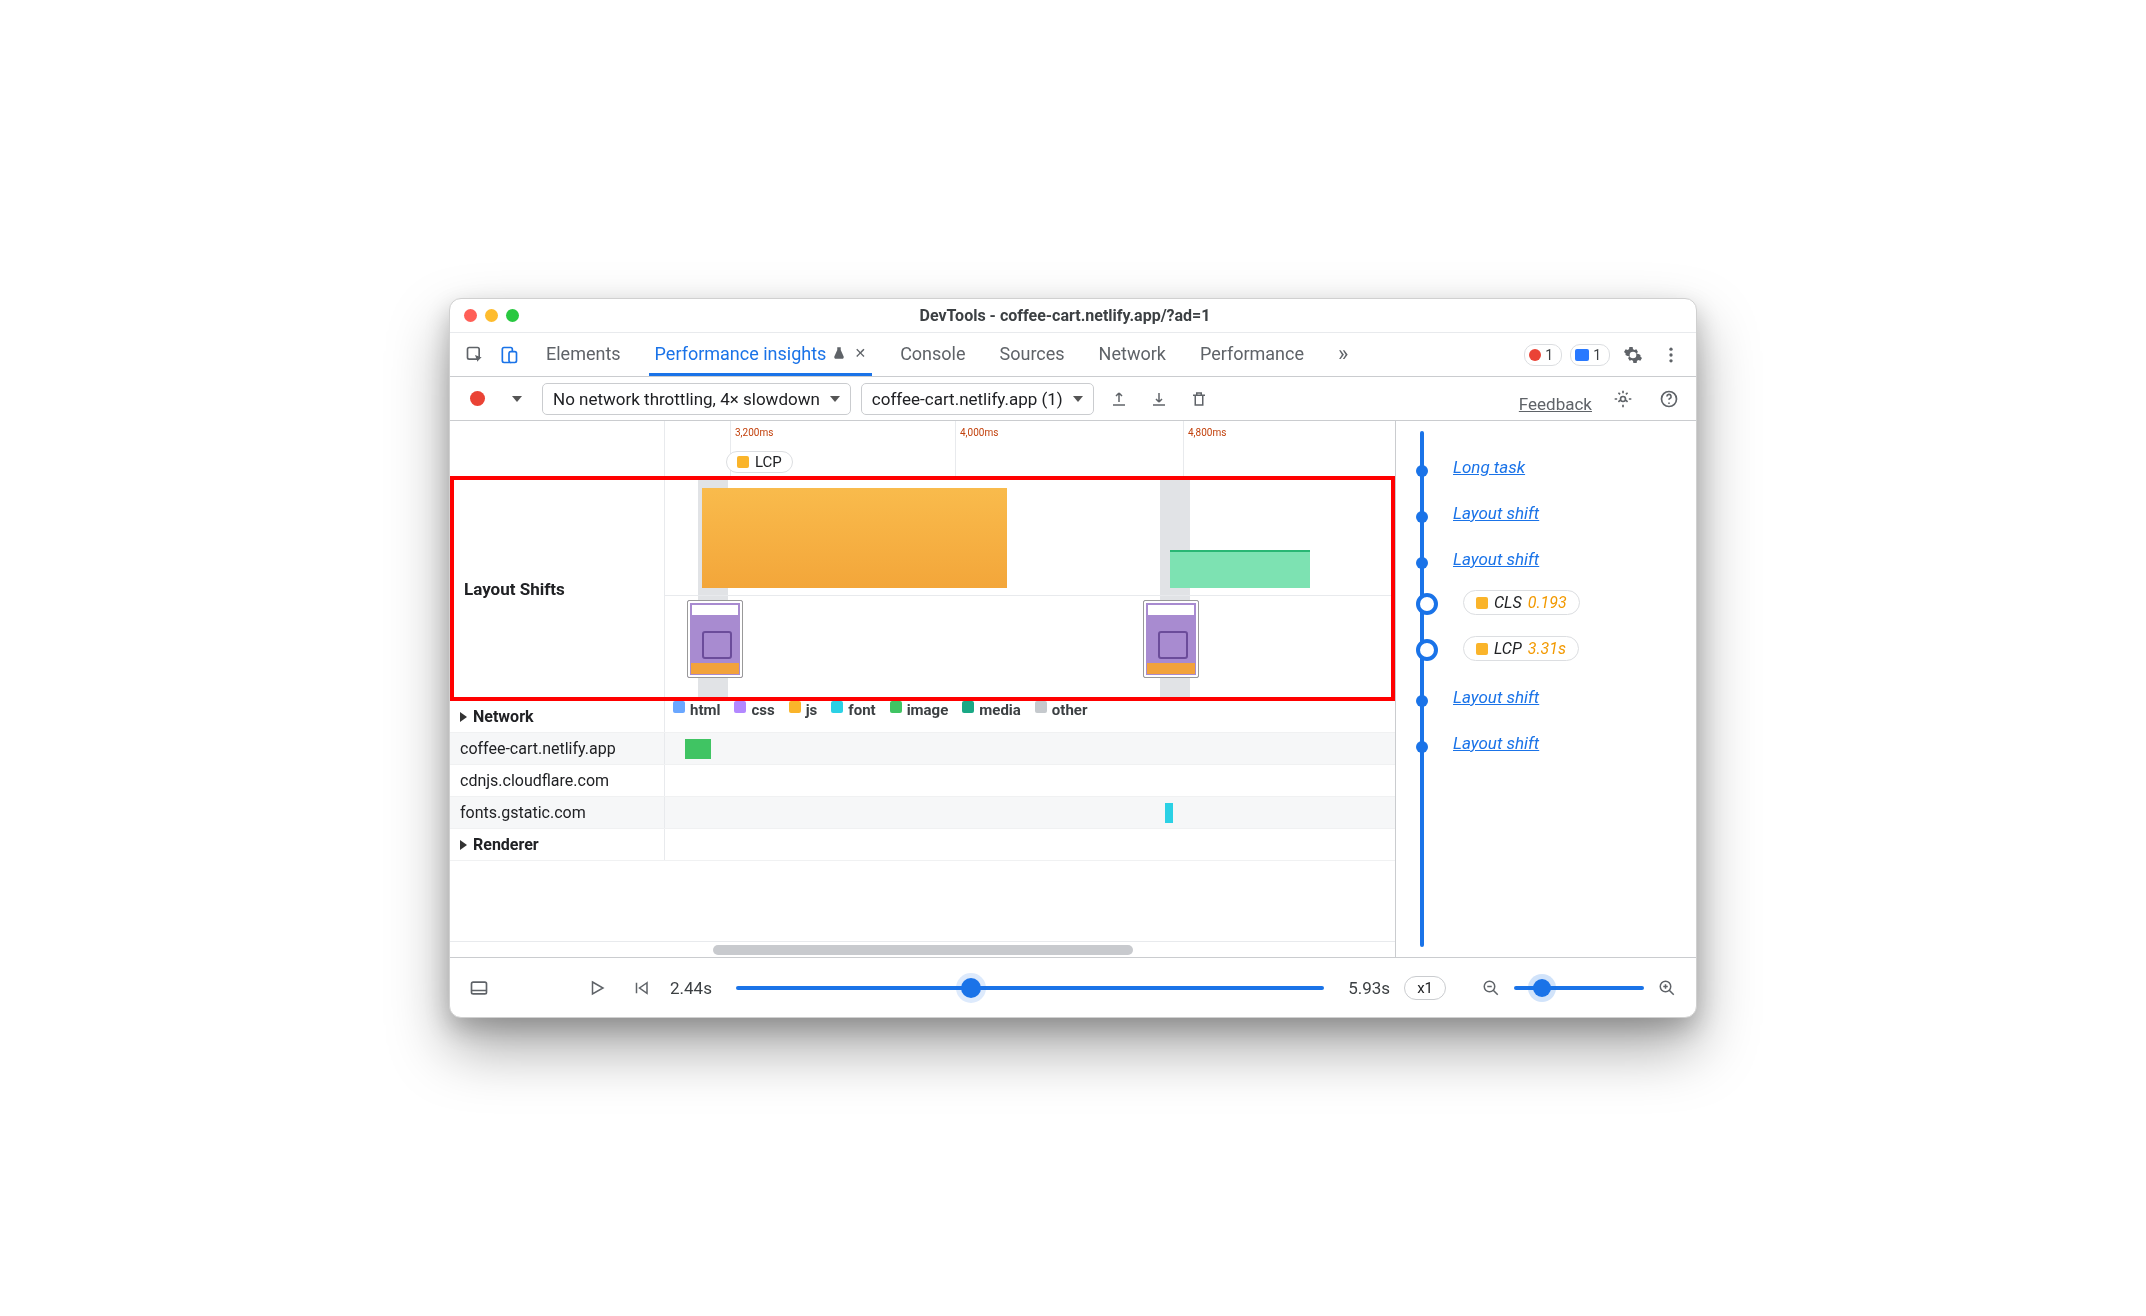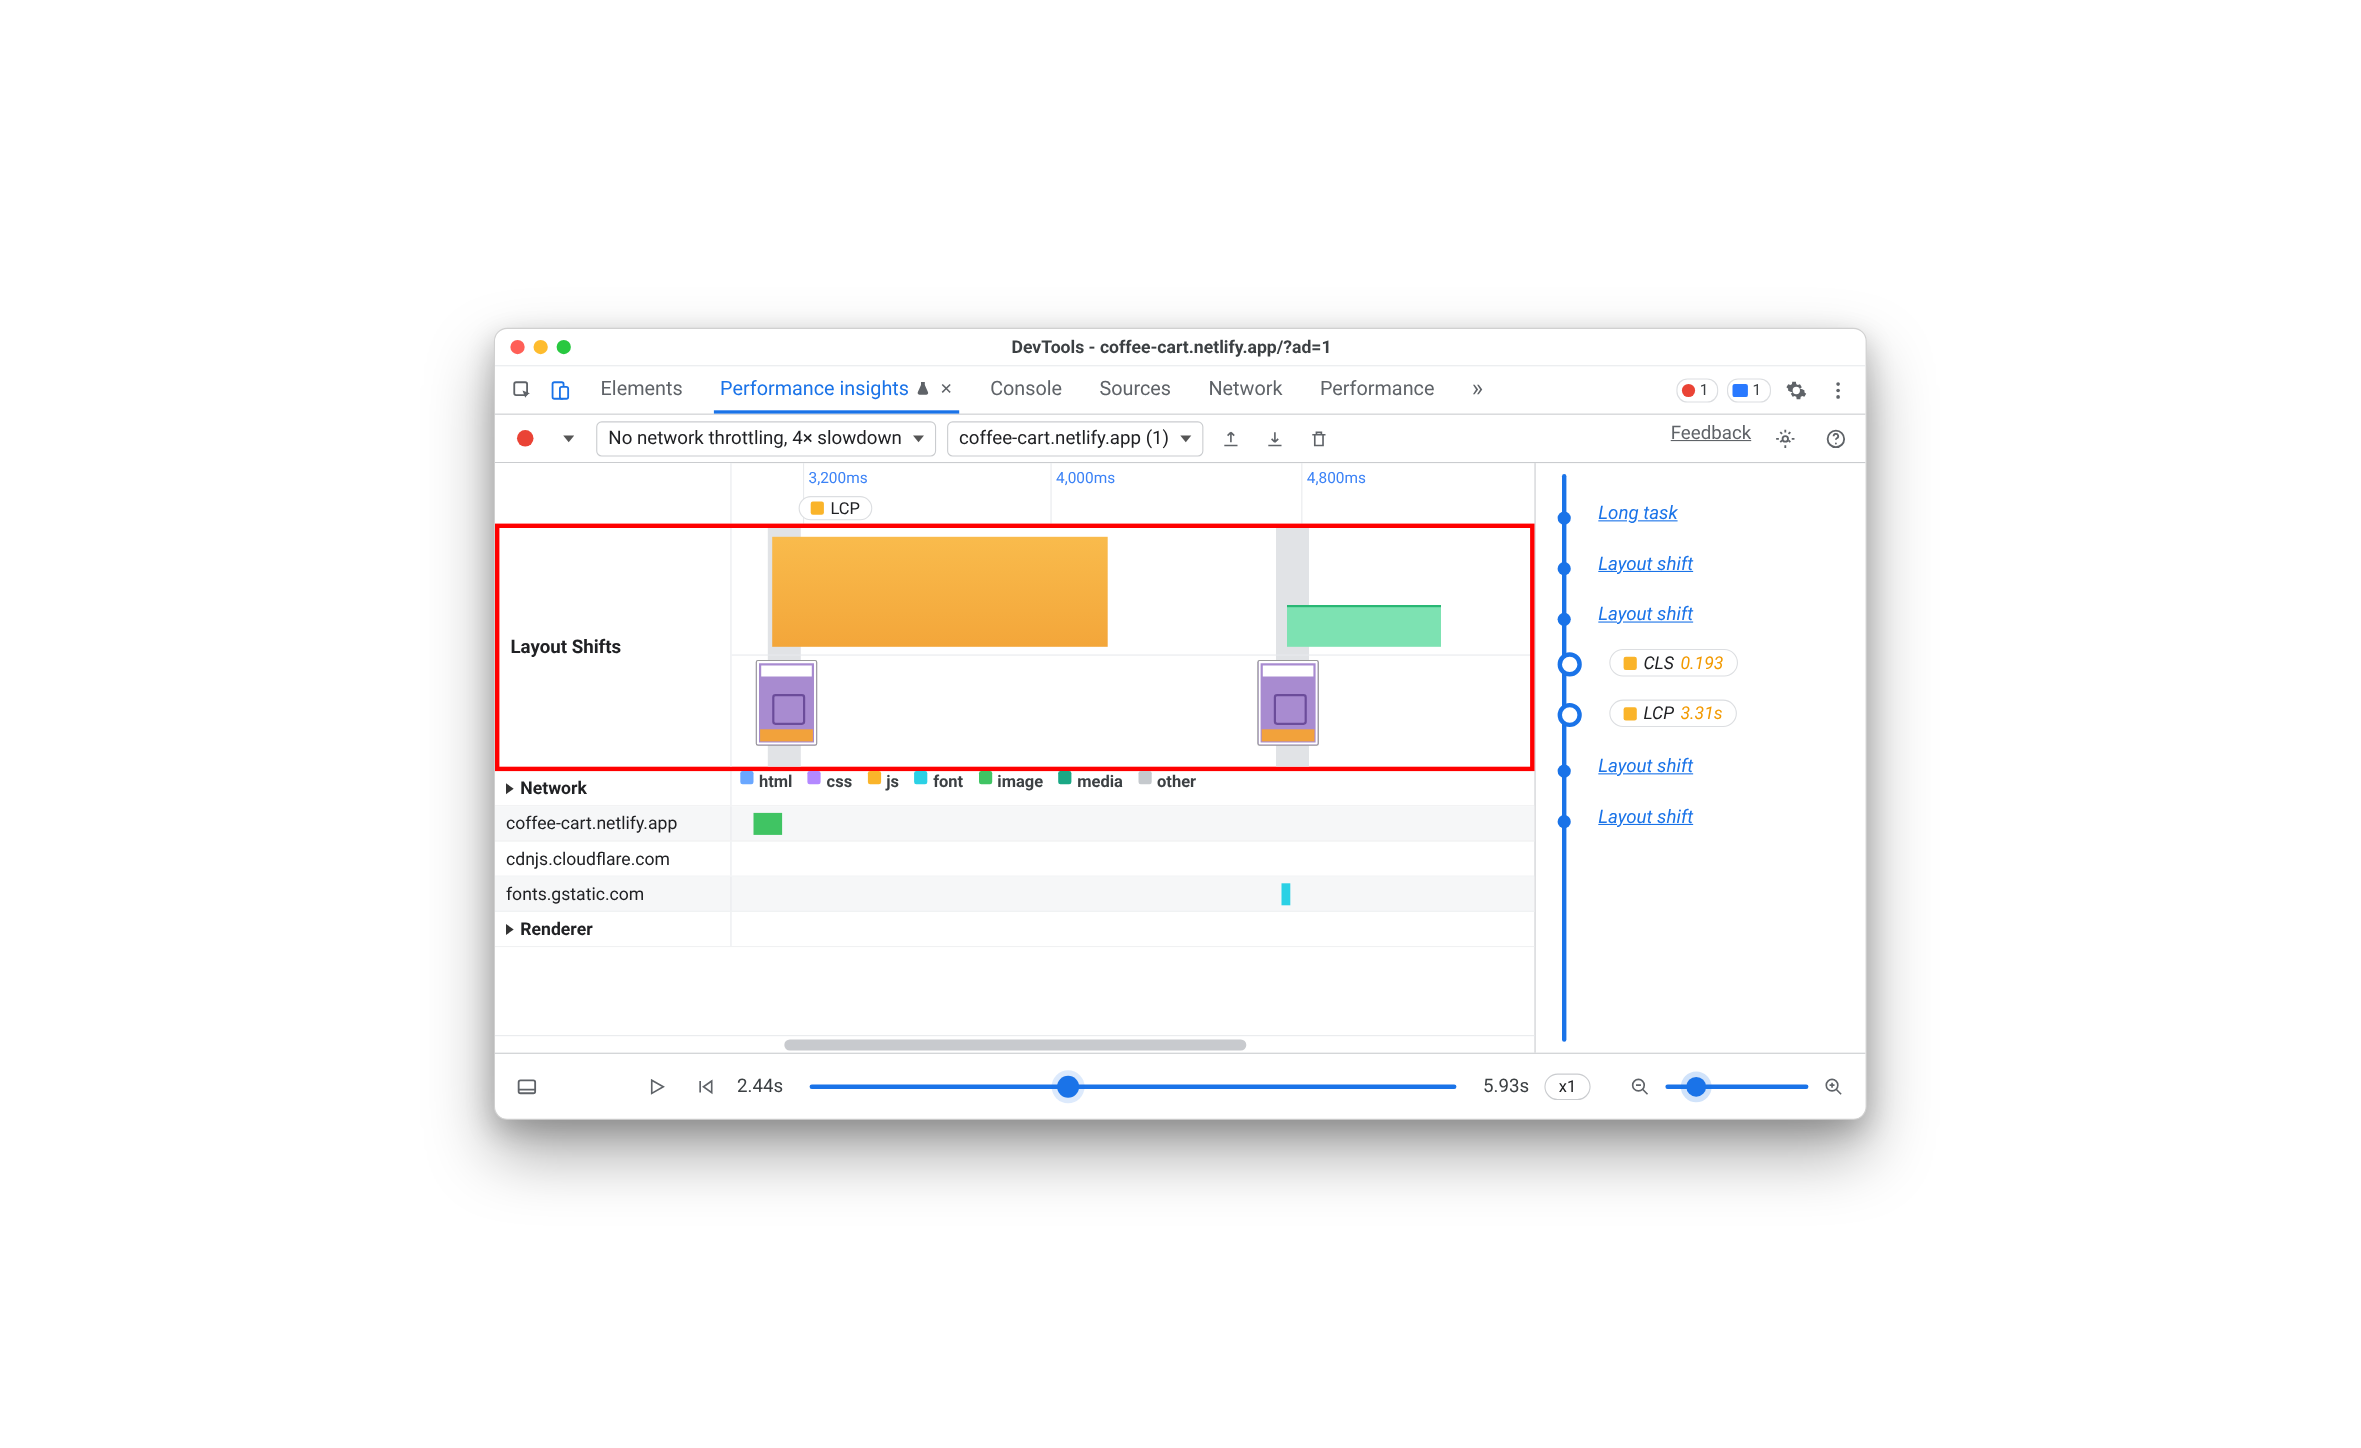--- a/index.html
+++ b/index.html
@@ -109,39 +109,39 @@
     border-bottom:1px solid var(--border);
     flex-shrink:0;
   }
   .rec-dot { width:15px; height:15px; border-radius:50%; background:var(--red); }
   .select-box {
     height:32px; border:1px solid var(--border); border-radius:5px;
     display:flex; align-items:center; padding:0 10px; gap:10px; font-size:17px;
     background:#fff;
   }
   .caret { width:0; height:0; border-left:5px solid transparent; border-right:5px solid transparent; border-top:6px solid #555; }
-  .toolbar .right { margin-left:auto; display:flex; align-items:flex-start; gap:16px; }
+  .toolbar .right { margin-left:auto; display:flex; align-items:flex-end; gap:16px; }
   .link { color:var(--fg-dim); text-decoration:underline; font-size:17px; }
   
   .main {
     flex:1; display:flex; min-height:0;
   }
   .timeline-pane {
     flex:1; display:flex; flex-direction:column; min-width:0; position:relative;
     border-right:1px solid var(--border);
   }
   .ruler {
     height:55px; position:relative; flex-shrink:0;
   }
   .ruler .left-col {
     position:absolute; left:0; top:0; bottom:0; width:215px;
     border-right:1px solid var(--border-light); background:#fff;
   }
   .ruler .ticks { position:absolute; left:215px; right:0; top:0; bottom:0; }
-  .ruler .tick { position:absolute; top:6px; font-size:14px; color:#3b82f6; }
+  .ruler .tick { position:absolute; top:6px; font-size:10px; color:#c2410c; }
   .ruler .vline { position:absolute; top:0; bottom:0; width:1px; background:var(--border-light); }
   .lcp-chip {
     position:absolute; top:30px; left:276px;
     display:inline-flex; align-items:center; gap:6px; font-size:15px;
     border:1px solid var(--badge-border); border-radius:12px; padding:1px 10px;
     background:#fff;
   }
   .sq { width:12px; height:12px; display:inline-block; border-radius:2px; }
   .sq.orange { background:#fab42a; }
   .sq.green { background:#40c463; }

